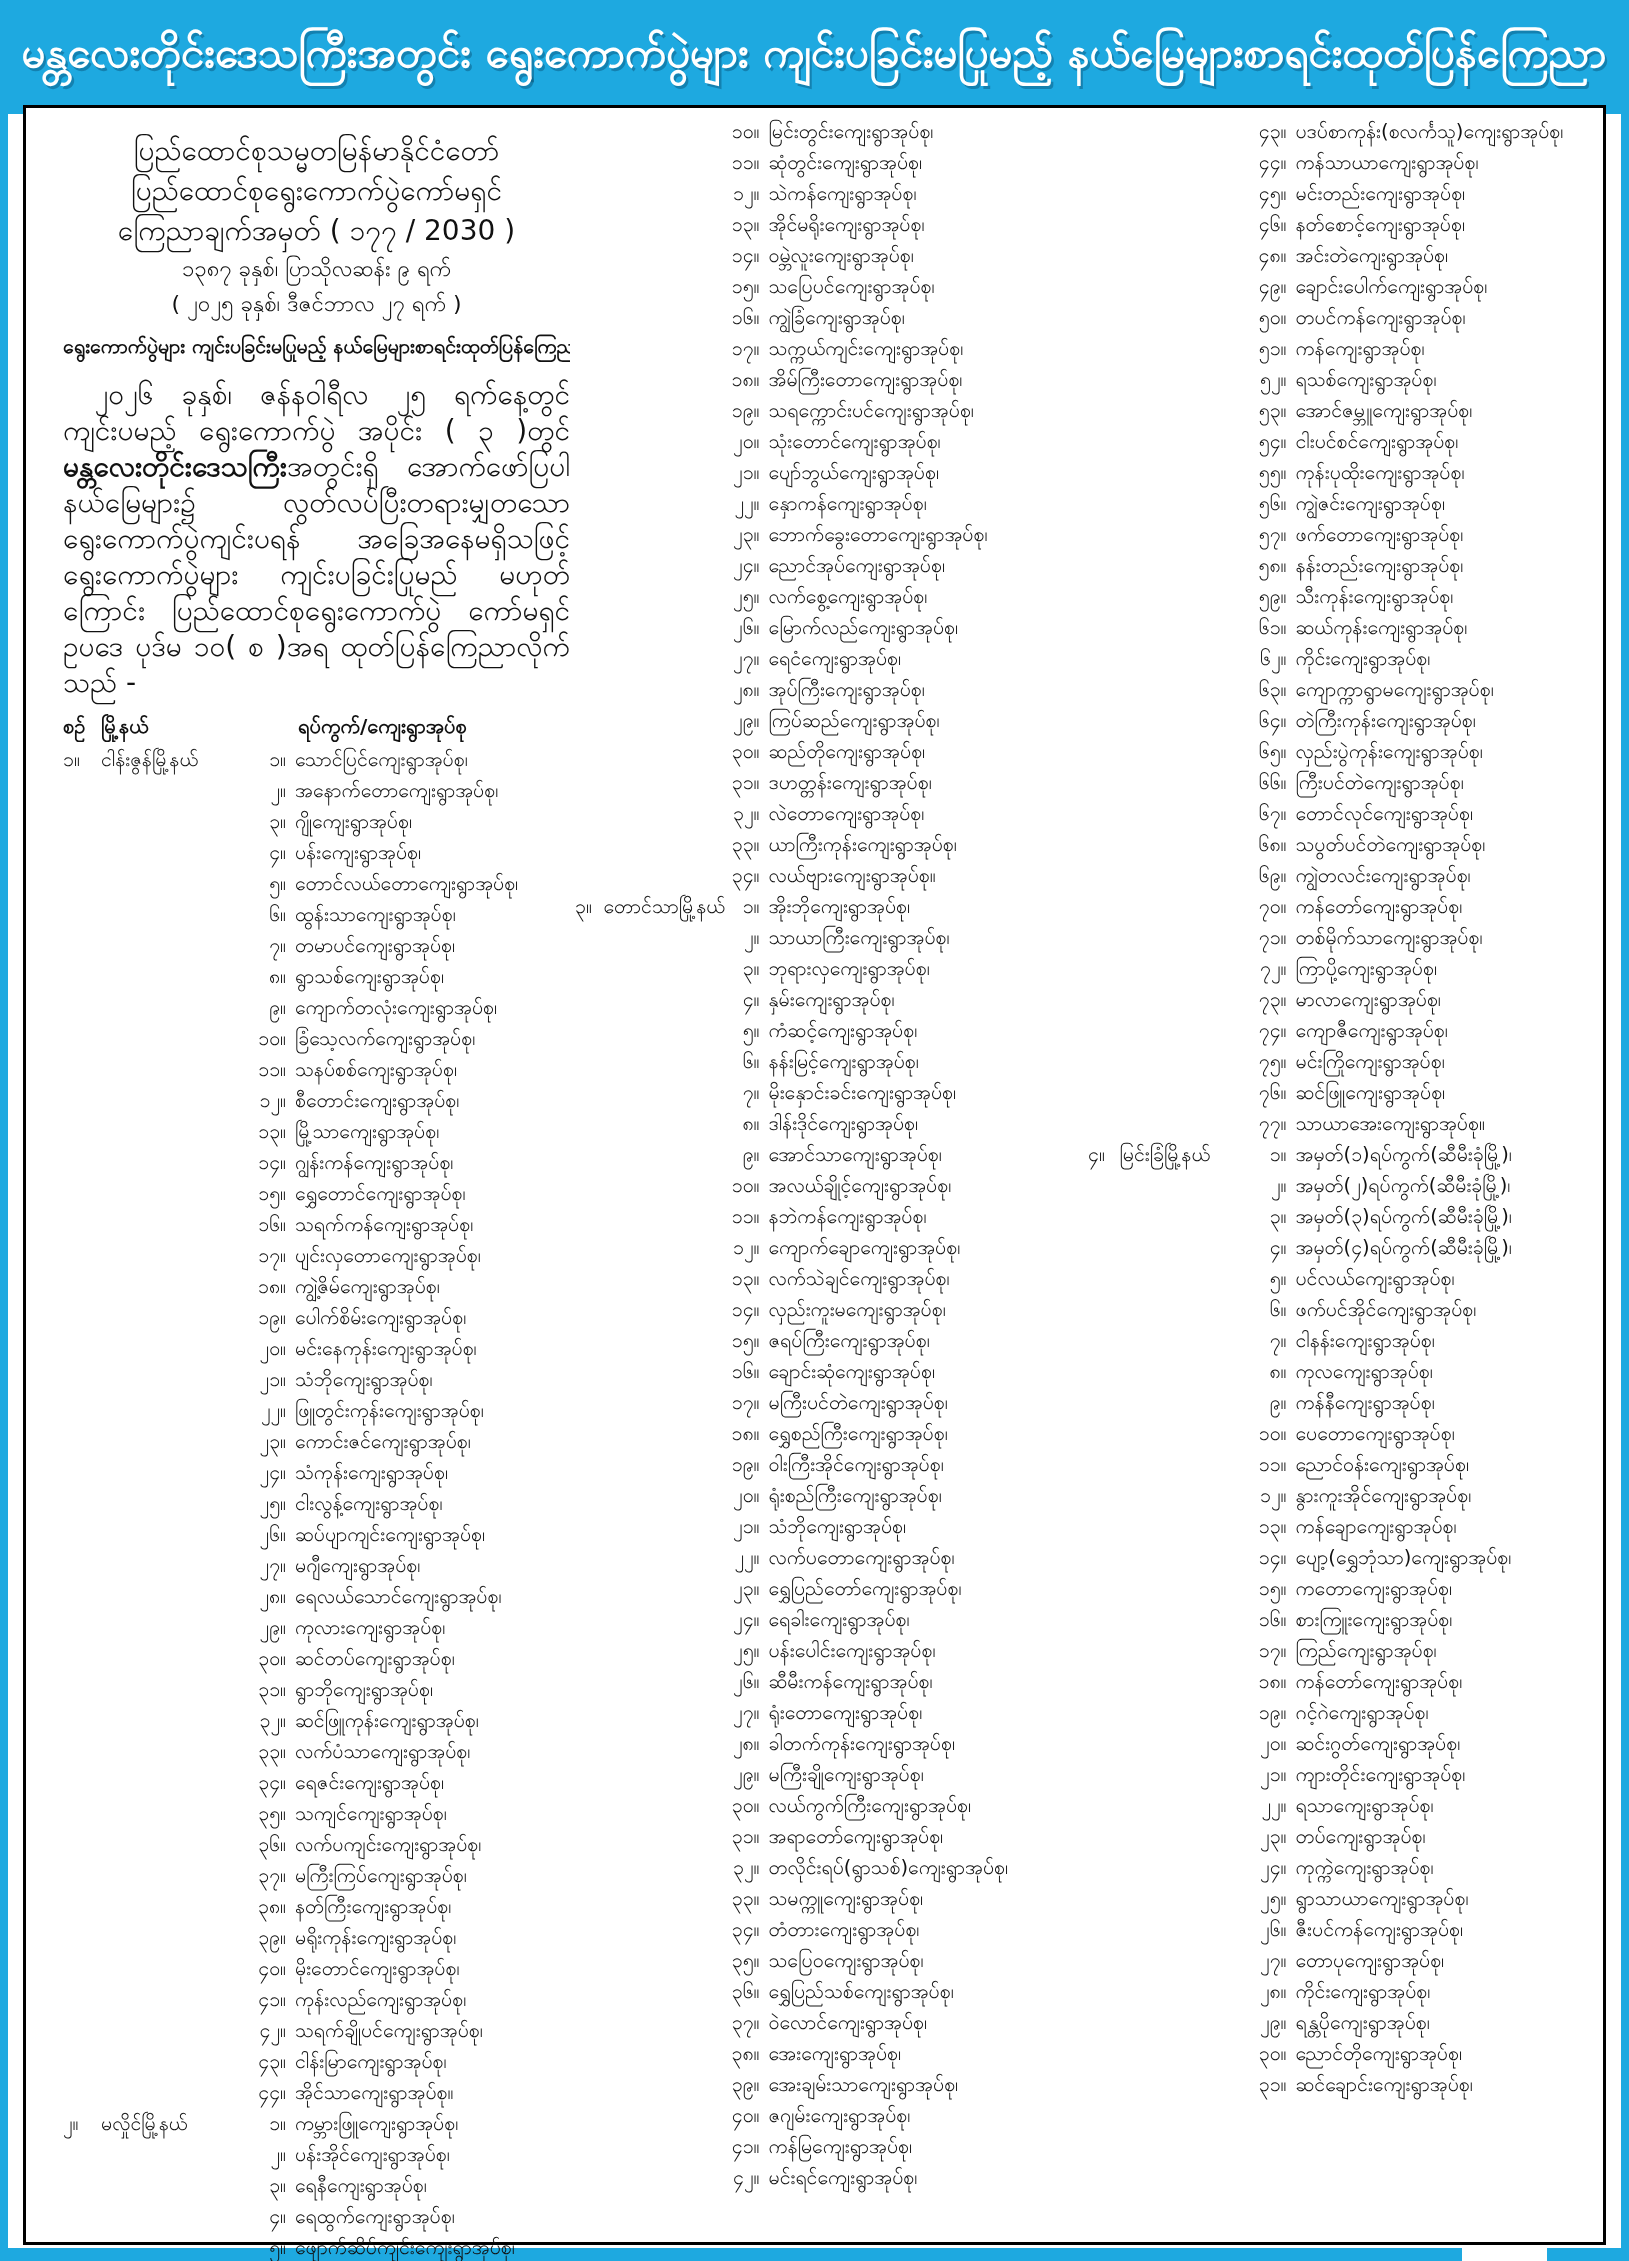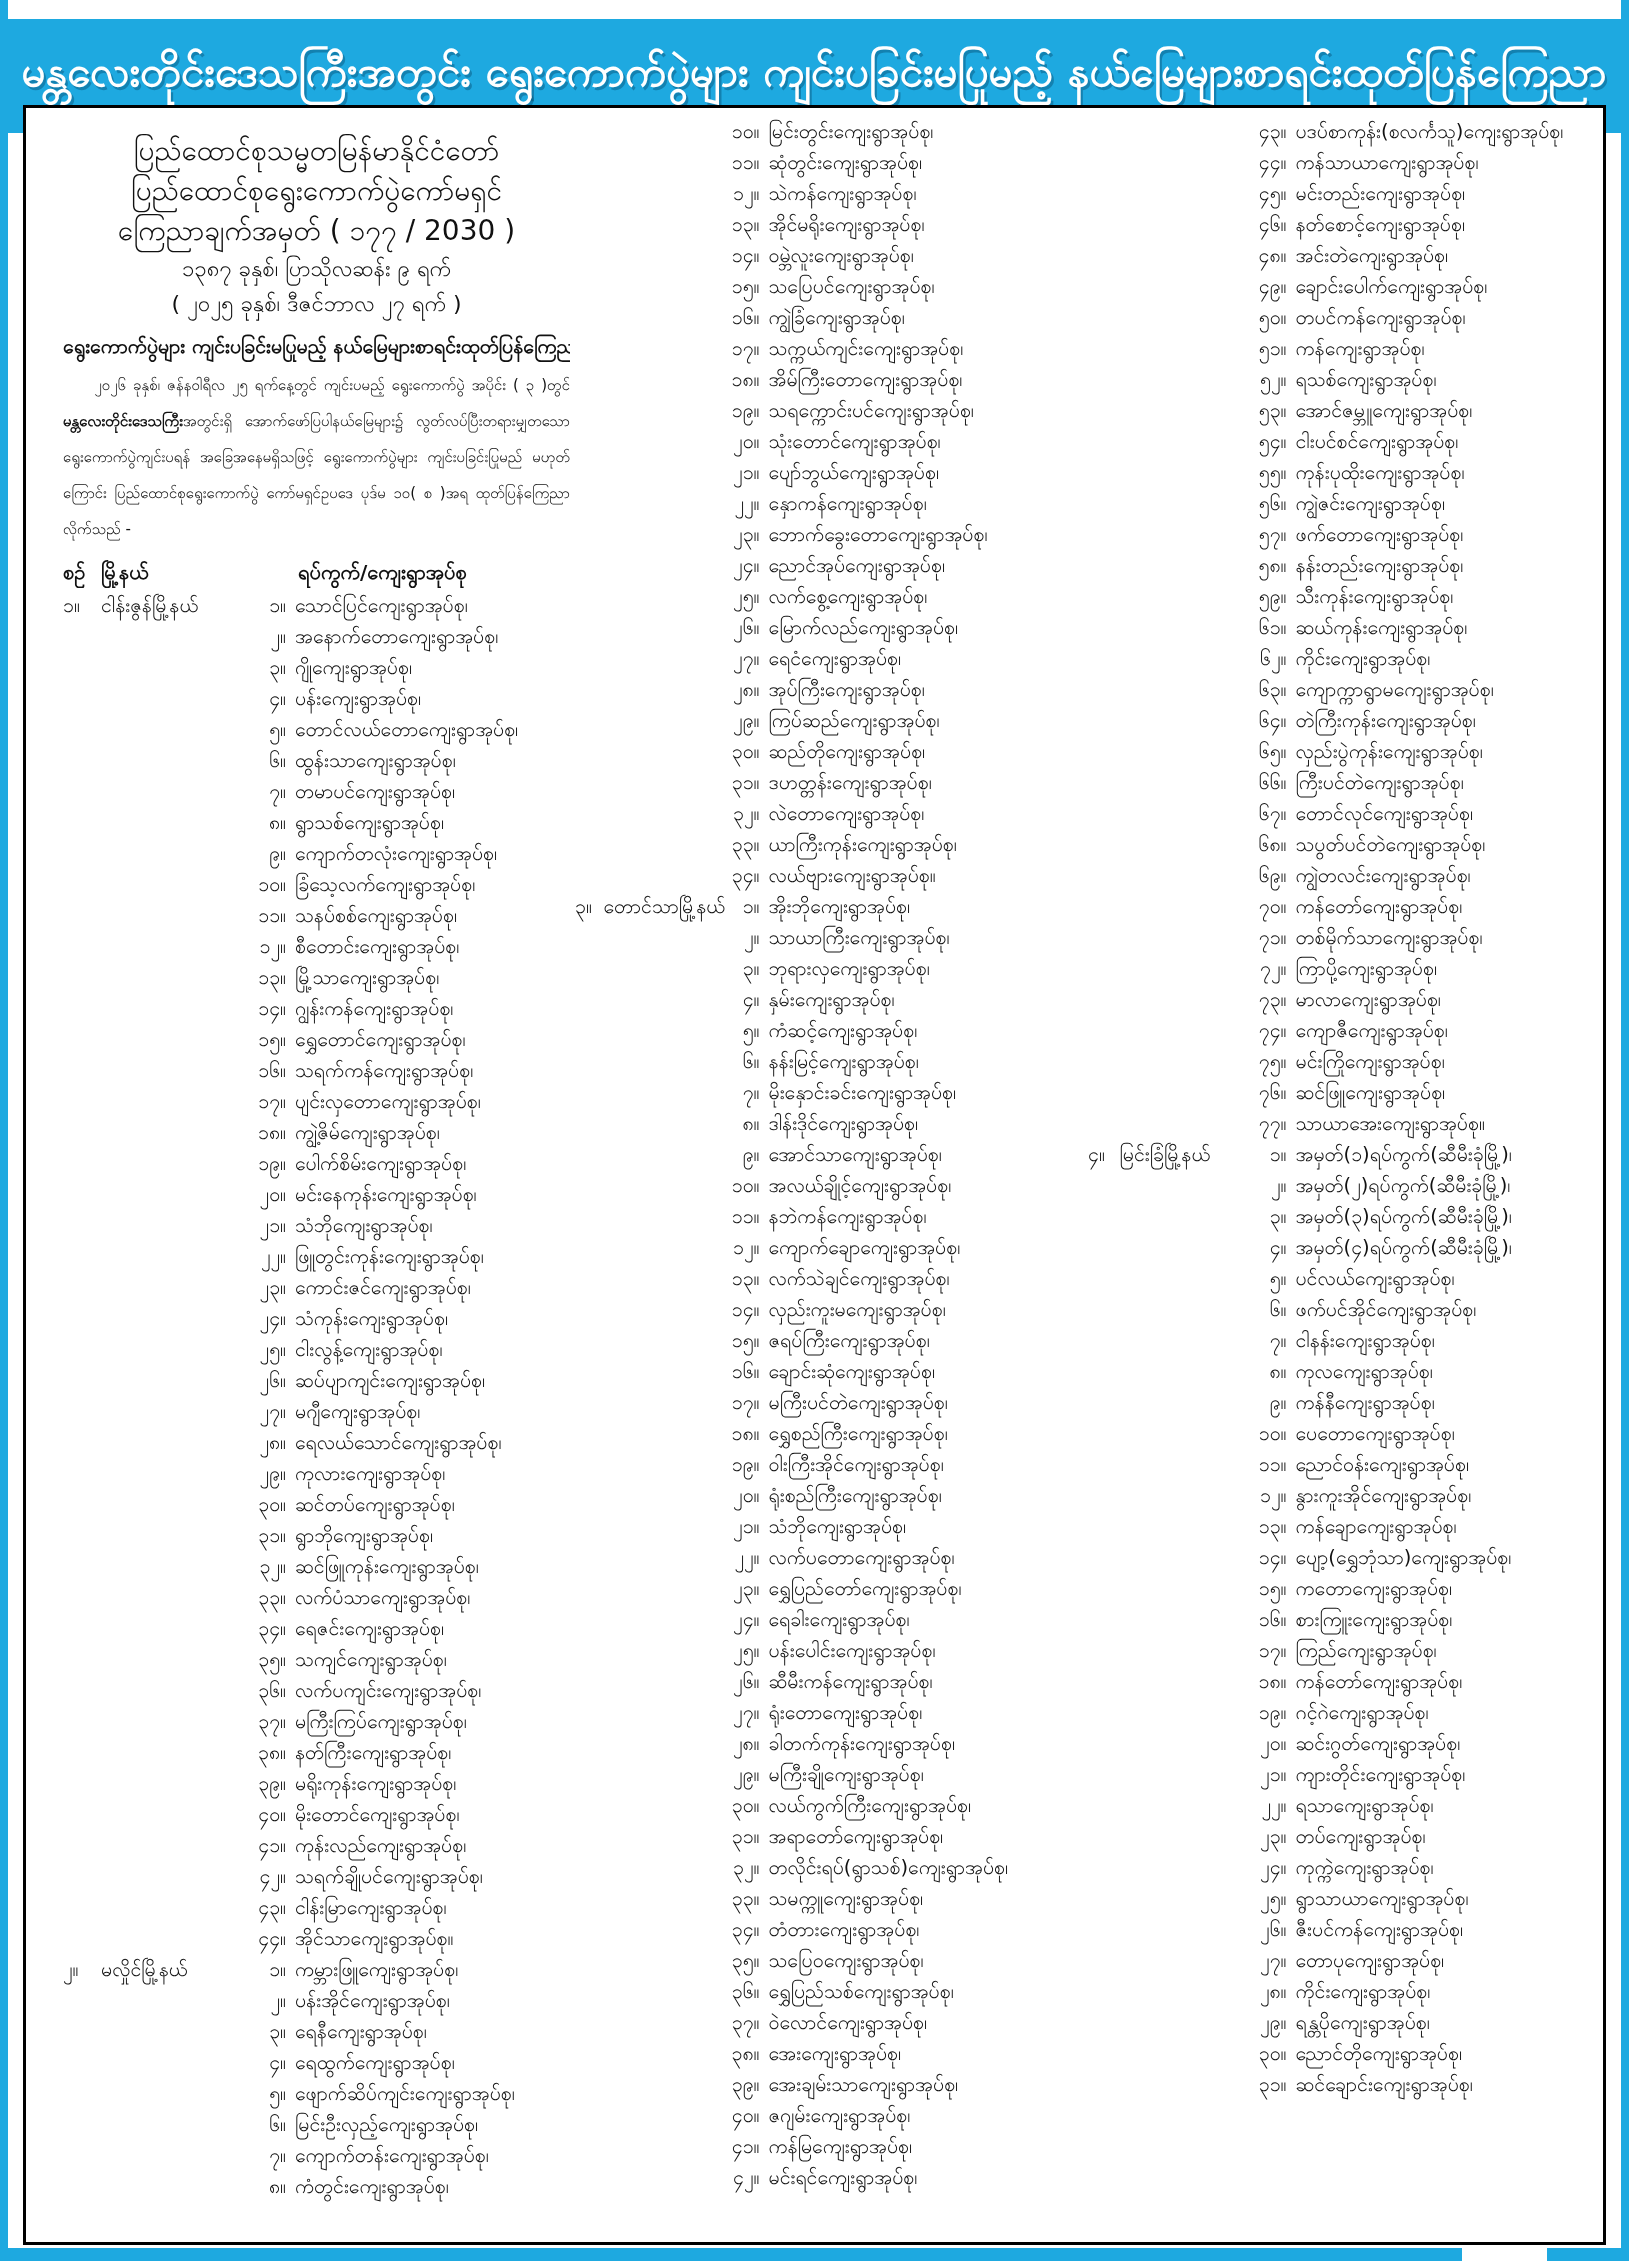--- a/index.html
+++ b/index.html
@@ -5,39 +5,39 @@
   html,body{margin:0;padding:0;background:#e8e8e8;}
   .page{position:relative;width:1630px;height:2261px;background:#ffffff;margin:0 auto;
         font-family:"DejaVu Sans","Liberation Sans",sans-serif;color:#111;overflow:hidden;}
   
   .edge{position:absolute;}
   .edge-left{left:0;top:0;width:7.5px;height:2261px;}
   .edge-right{right:0;top:0;width:9px;height:2261px;}
   .bottom-bar-left{left:7.5px;top:2248px;width:1454px;height:13.5px;}
   .bottom-bar-right{left:1547px;top:2248px;width:75px;height:13.5px;}
   
-  .banner{position:absolute;left:7.5px;top:19px;width:1613px;height:114px;
+  .banner{position:absolute;left:7.5px;top:0;width:1613px;height:114px;
           display:flex;align-items:center;justify-content:center;}
   .banner-text{font-size:42px;font-weight:bold;color:#fff;white-space:nowrap;
                text-shadow:2.3px 3px 0 rgba(0,55,85,.35);letter-spacing:0;}
   
   .content-box{position:absolute;left:22.5px;top:105px;width:1583px;height:2140px;
                border:3px solid #000;box-sizing:border-box;background:#fff;}
   
   .col{position:absolute;top:113px;}
   .col1{left:63px;width:507px;}
   .col2{left:575px;width:507px;top:114px;}
   .col3{left:1088px;width:510px;top:114px;}
   
   .letterhead{text-align:center;margin-top:18px;}
   .lh-main{font-size:28px;line-height:40px;white-space:nowrap;}
   .lh-date{font-size:22px;line-height:35px;white-space:nowrap;}
   .doc-heading{font-size:19.5px;font-weight:bold;line-height:35px;margin-top:7.5px;
                text-align:center;white-space:nowrap;overflow:hidden;}
-  .intro{font-size:15px;line-height:36px;text-align:justify;text-indent:31.5px;margin-top:3px;}
+  .intro{font-size:28px;line-height:36px;text-align:justify;text-indent:31.5px;margin-top:13px;}
   .intro b{font-weight:bold;}
   
   .hdr-row,.row{display:grid;align-items:baseline;white-space:nowrap;overflow:hidden;}
   .col1 .hdr-row,.col1 .row{grid-template-columns:38px 128px 66px 1fr;height:31px;line-height:31px;}
   .col2 .row{grid-template-columns:28.5px 105px 60px 1fr;height:31px;line-height:31px;}
   .col3 .row{grid-template-columns:31.5px 116px 60px 1fr;height:31px;line-height:31px;}
   .hdr-row{font-weight:bold;font-size:20px;margin-top:10.5px;}
   .hdr-group{grid-column:3/5;padding-left:69px;}
   .cell{overflow:hidden;}
   .c-serial{font-size:19.5px;}

